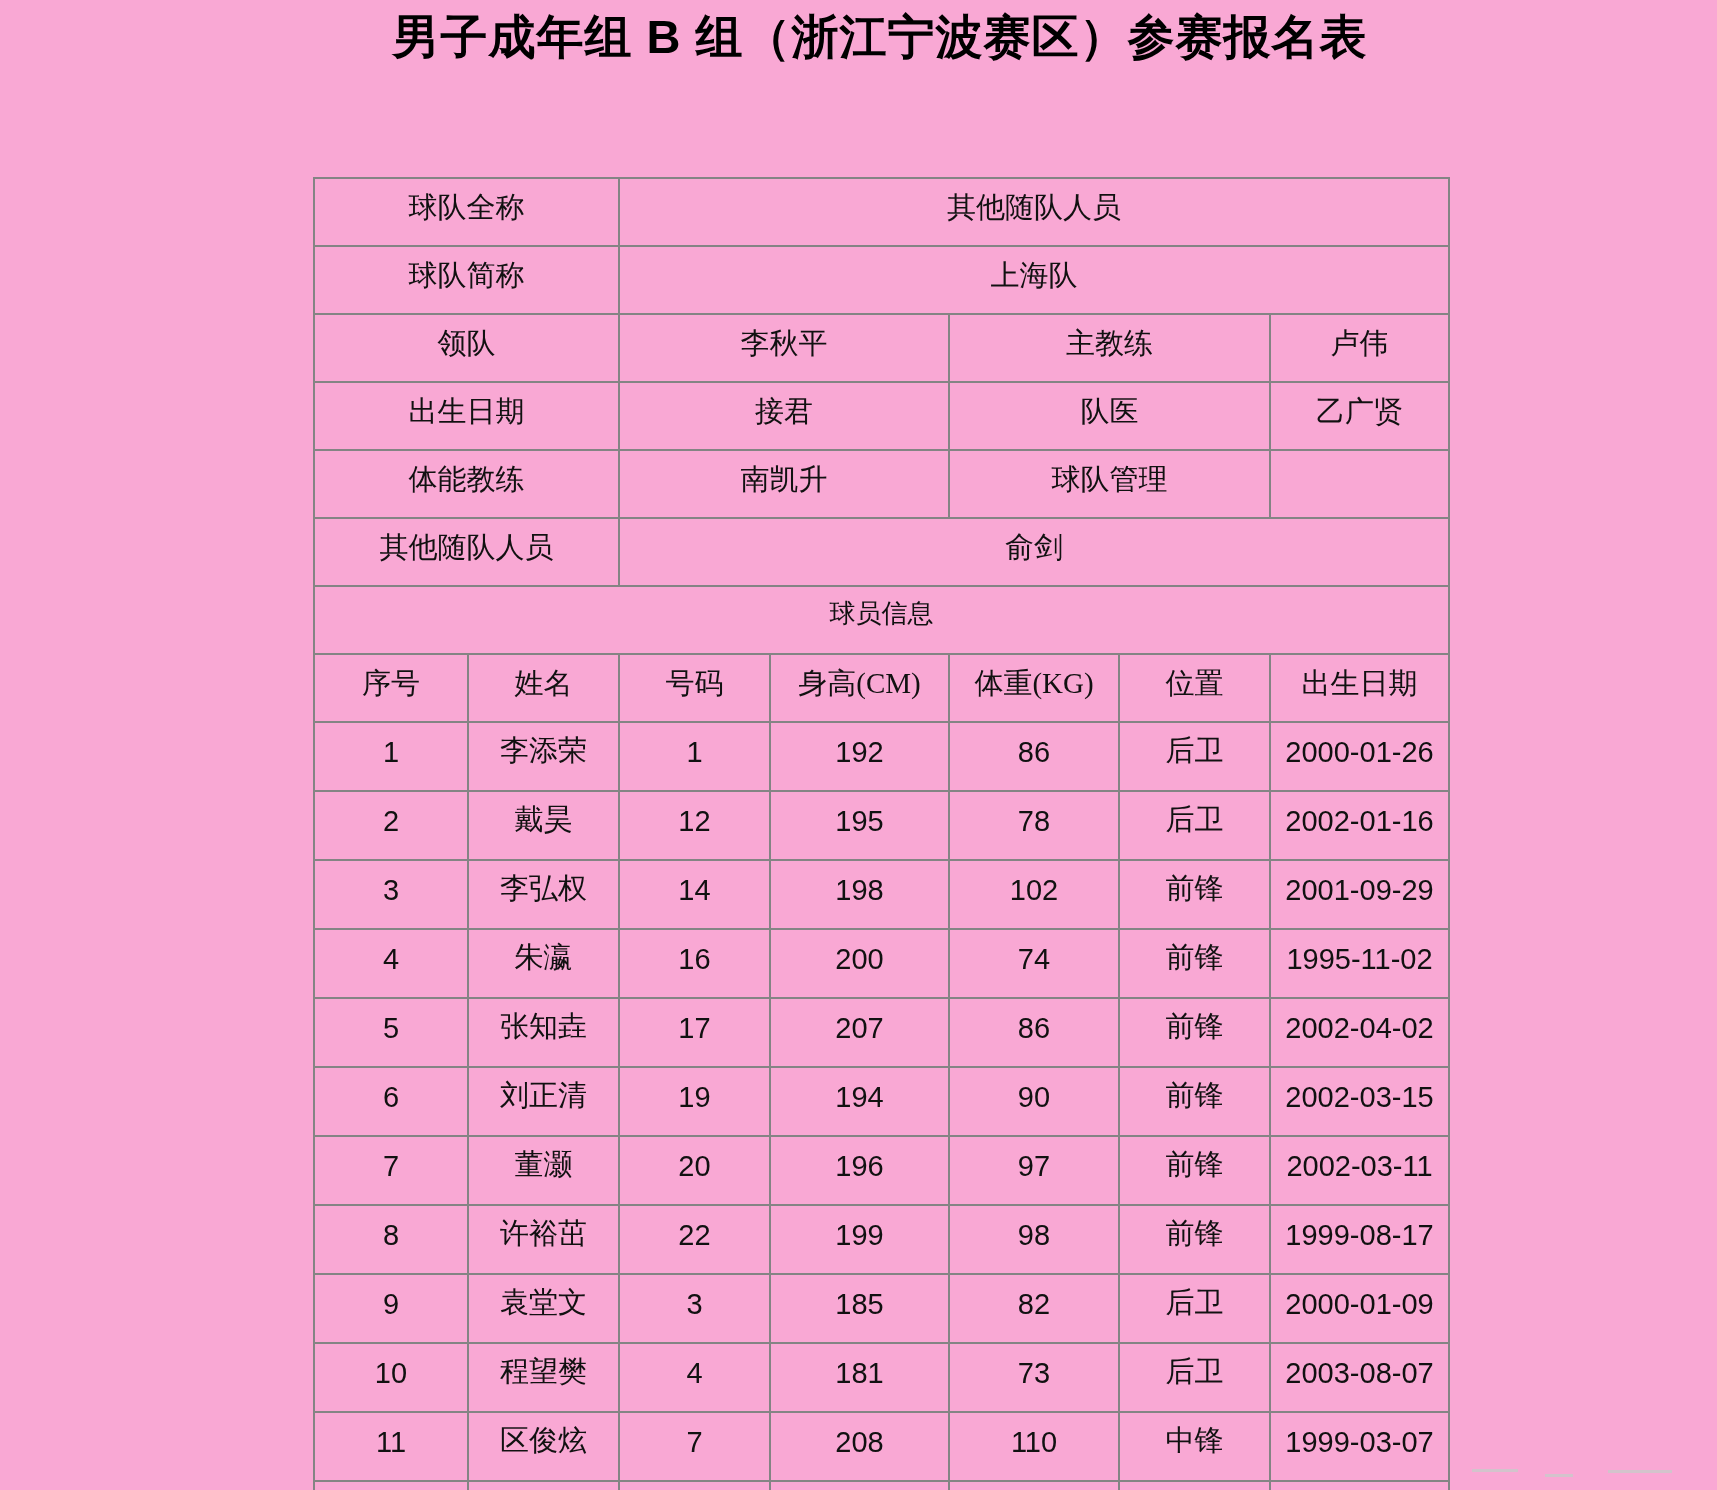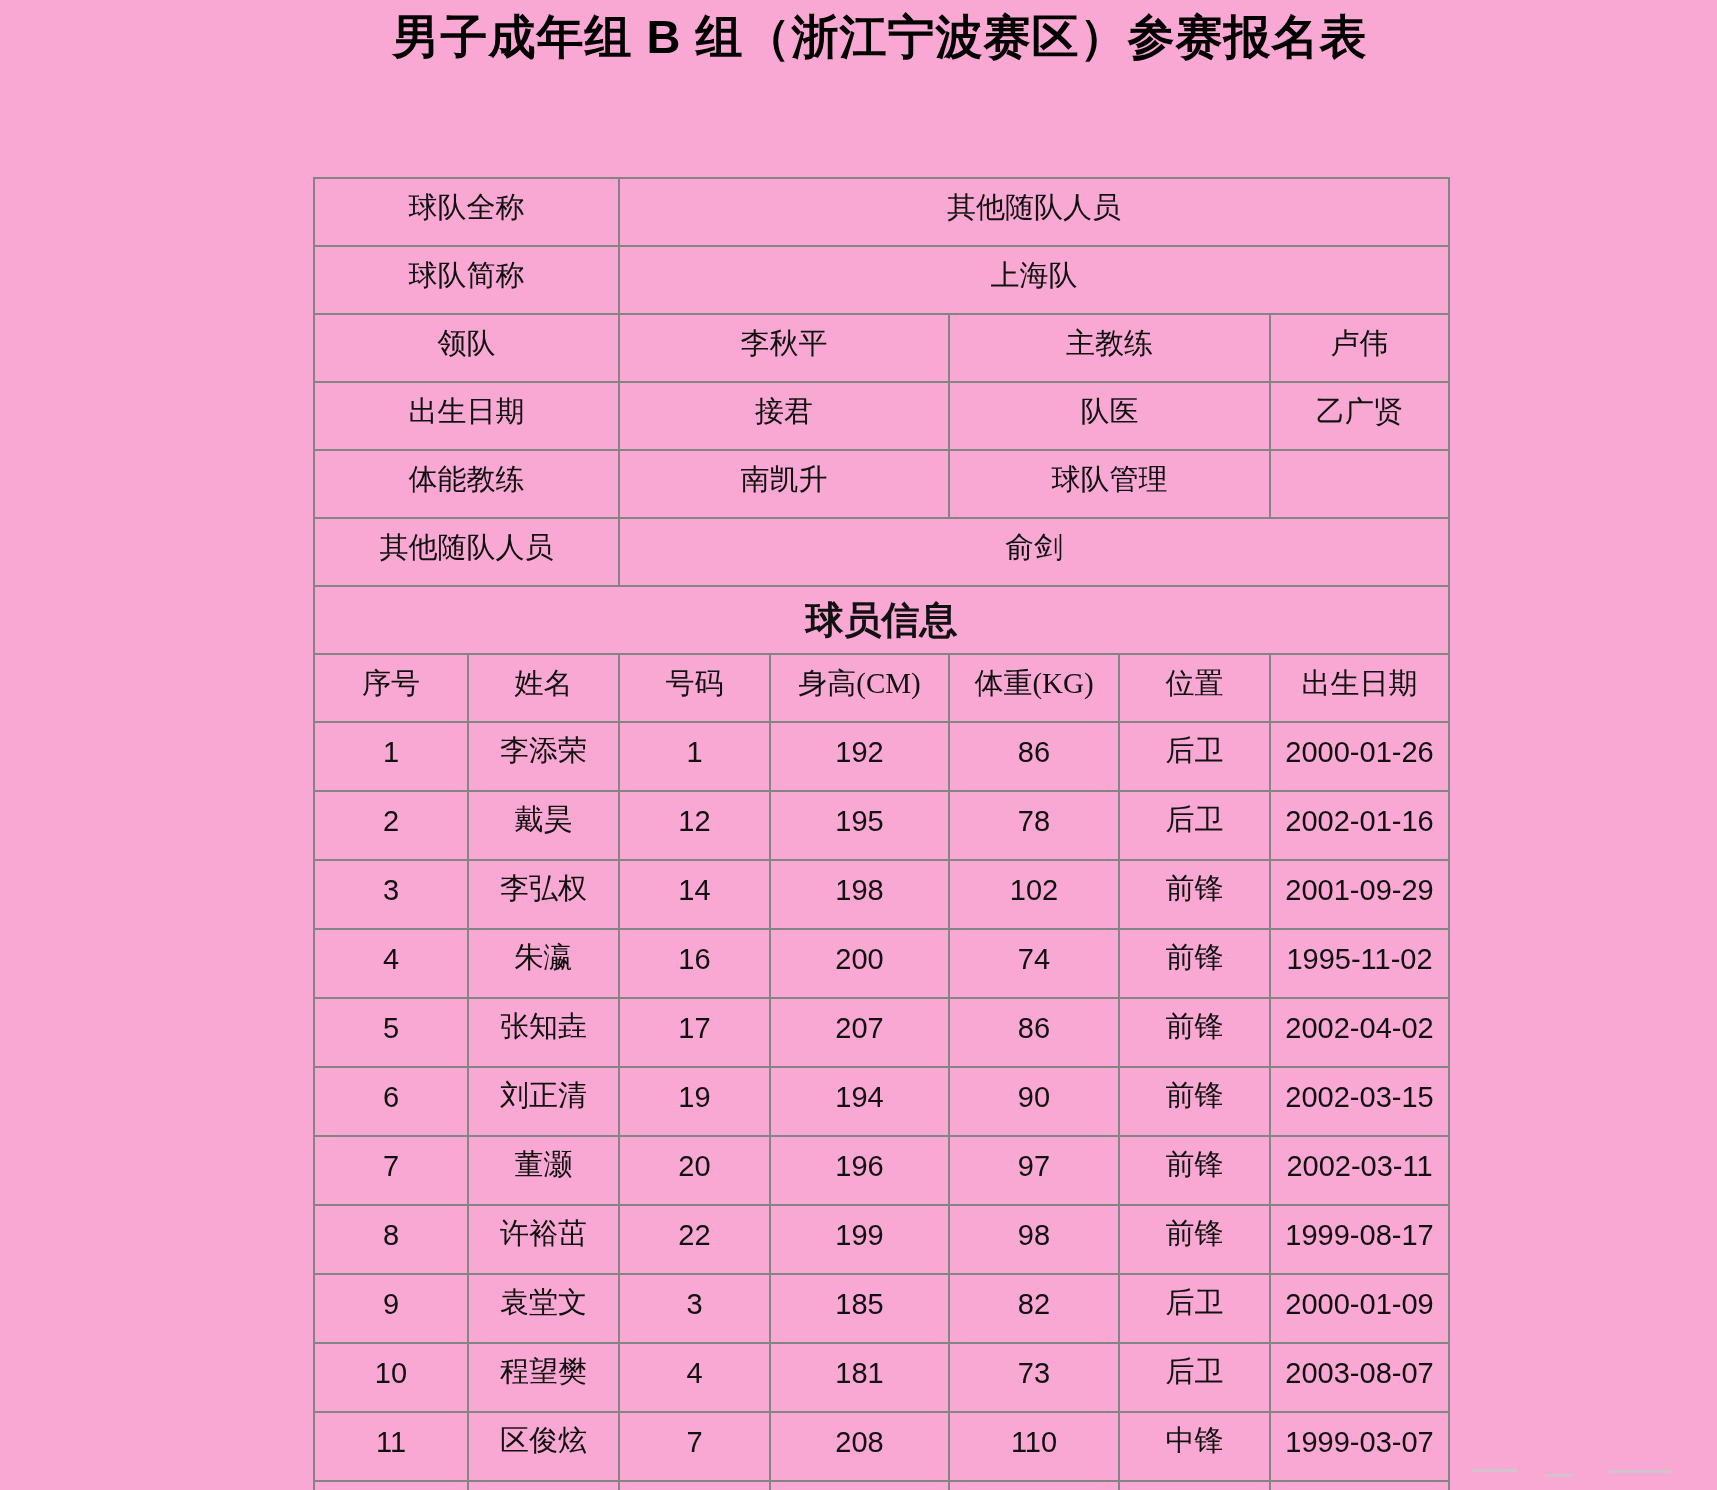--- a/index.html
+++ b/index.html
@@ -47,22 +47,22 @@
     line-height: 1.25;
     overflow: hidden;
     white-space: nowrap;
   }
   tr.info-row   { height: 68px; font-family: Liberation Serif, serif; }
   tr.section-row{ height: 68px; }
   tr.header-row { height: 68px; margin-left: 32px; }
   tr.player-row { height: 69px; }
   tr.section-row td {
     font-family: "Liberation Sans", "DejaVu Sans", sans-serif;
-    font-weight: 700;
-    font-size: 38px;
+    font-weight: 400;
+    font-size: 26px;
   }
   td.num {
     font-family: "Liberation Sans", "DejaVu Sans", sans-serif;
     font-size: 28px;
     padding-top: 12px;
   }
   tr.player-row td { padding-top: 9px; }
   tr.player-row td.num { padding-top: 11px; }
   
   .scan-artifact {

